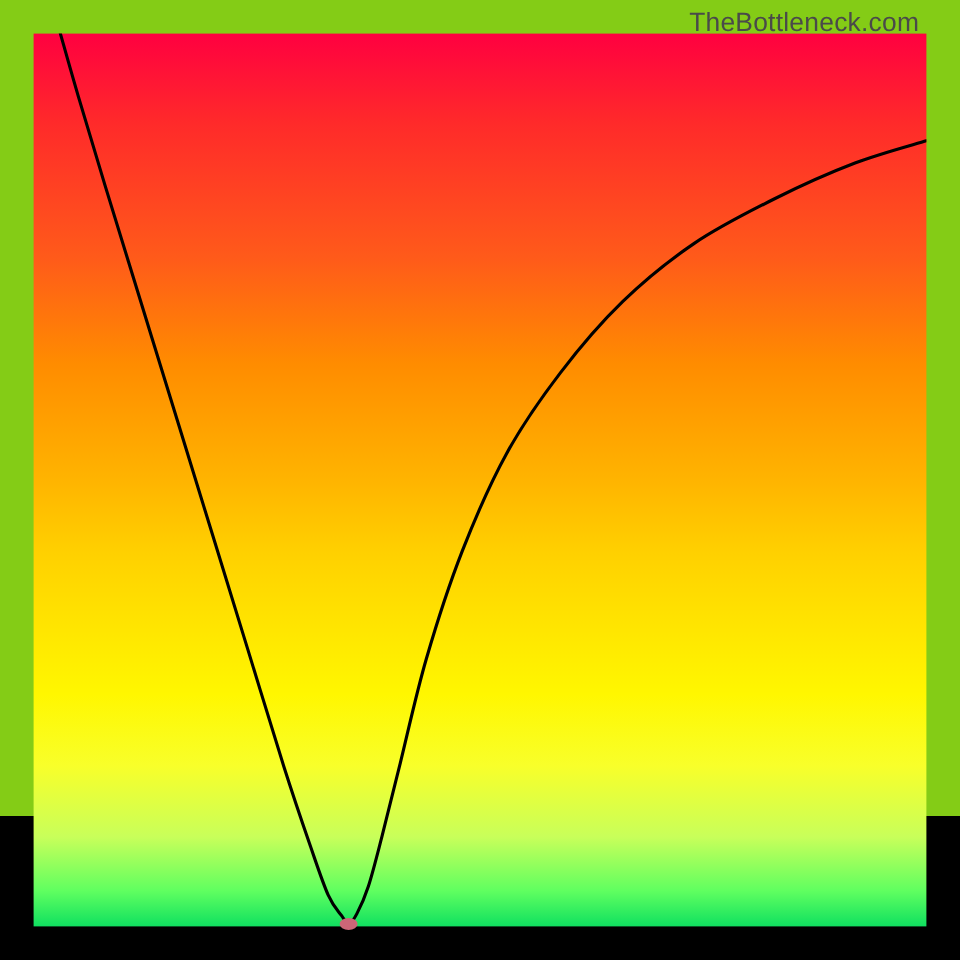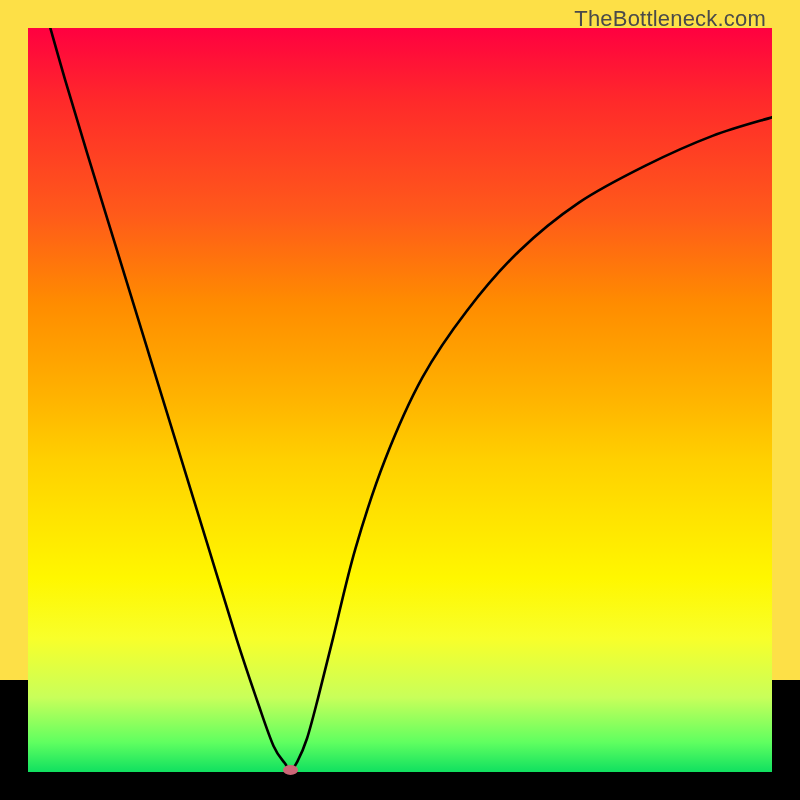--- a/index.html
+++ b/index.html
@@ -1,21 +1,21 @@
 <!DOCTYPE html>
 <html><head>
 <meta charset="utf-8">
 <style>
   * { margin: 0; padding: 0; box-sizing: border-box; }
   html, body { width: 800px; height: 800px; overflow: hidden; background: #000; }
   .stage {
     position: relative;
     width: 800px;
     height: 680px;
-    background: #fde047;
+    background: #84cc16;
   }
   .plot-area {
     position: absolute;
     left: 28px;
     top: 28px;
     width: 744px;
     height: 744px;
     background: linear-gradient(
       to bottom,
       #ff0040 0%,

